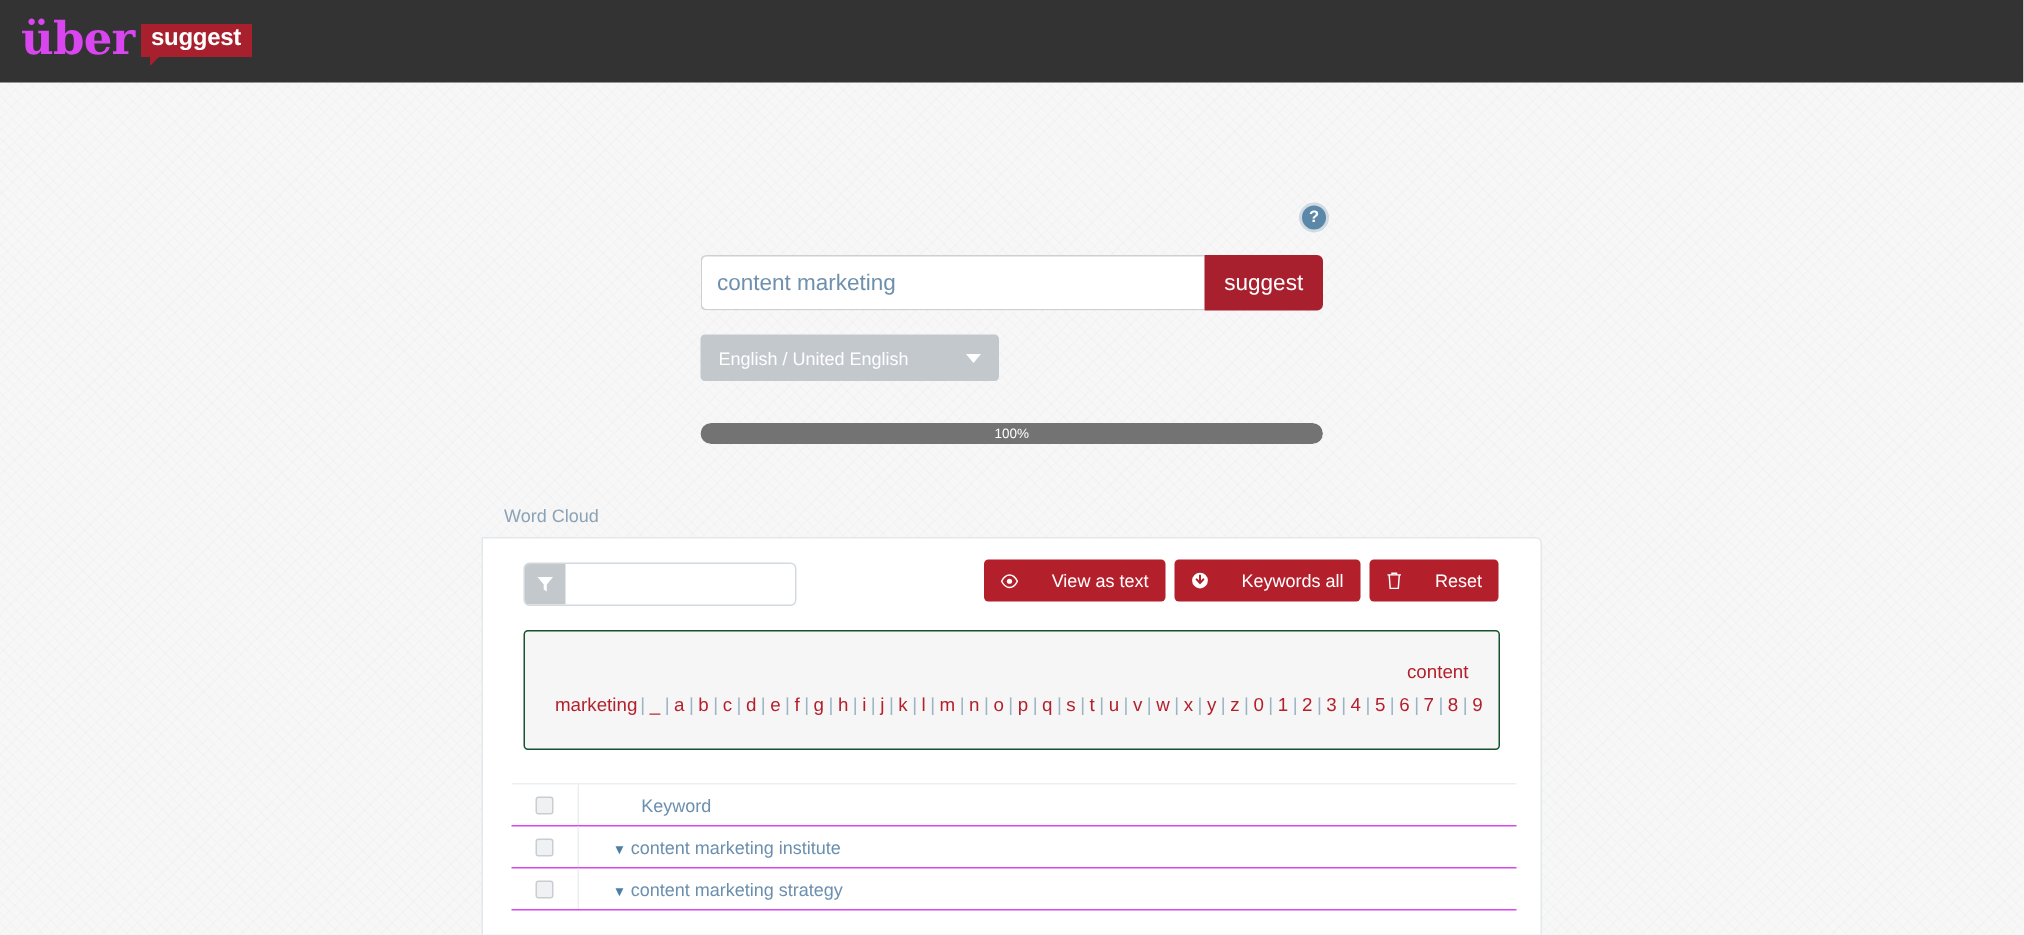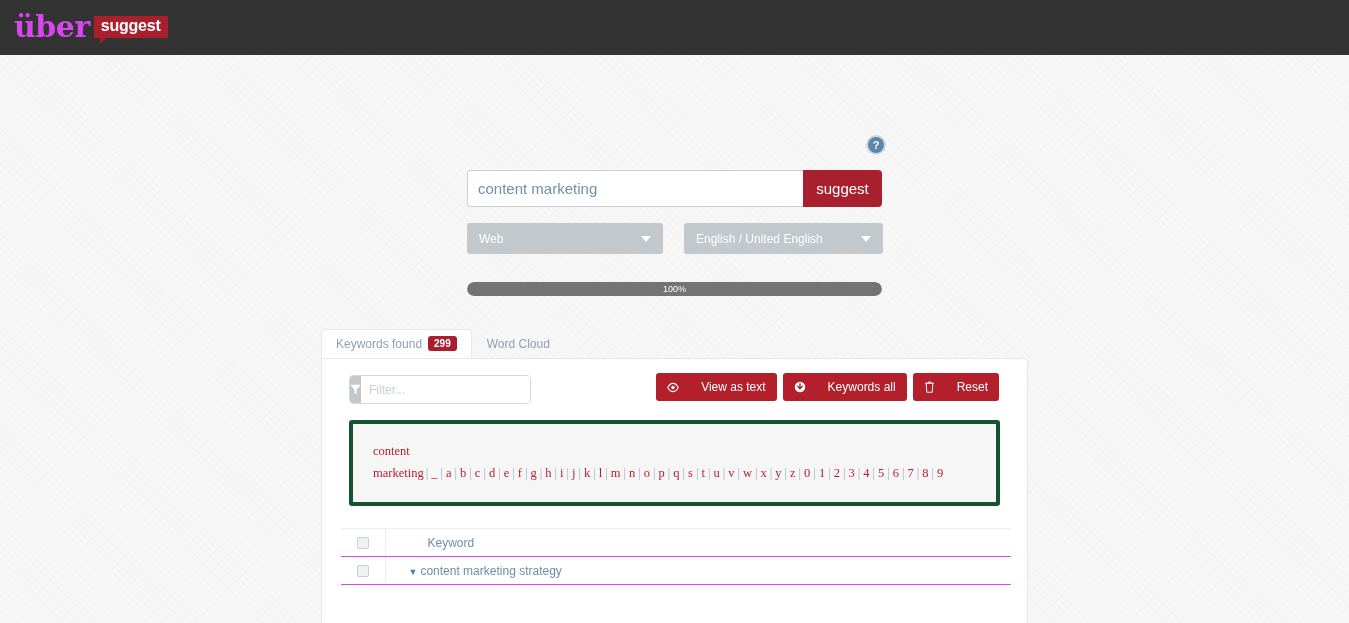--- a/index.html
+++ b/index.html
@@ -258,28 +258,27 @@
     gap: 22px;
     cursor: pointer;
     white-space: nowrap;
     font-family: "Liberation Sans", sans-serif;
   }
 
   
   .alpha-box {
     margin: 5px 27px 0 27px;
     background: #f6f6f6;
-    border: 4px solid #14532d;
+    border: 1px solid #14532d;
     border-radius: 3px;
     padding: 16px 20px 18px 20px;
-    text-align: left;
+    text-align: right;
     font-size: 12.5px;
     line-height: 22px;
     color: #b41f2c;
-    font-family: Liberation Serif, serif;
   }
   .alpha-box .kw { margin-right: 2px; }
   .alpha-link { color: #b41f2c; text-decoration: none; cursor: pointer; padding: 0 3px; }
   .sep { color: #9bb3c6; }
 
   
   .kwtable {
     margin: 22px 19px 0 19px;
     width: 670px;
     border-collapse: collapse;
@@ -330,54 +329,45 @@
 <div class="content">
 
   <div class="help-icon">?</div>
 
   <div class="searchrow">
     <input class="search-input" type="text" value="content marketing" style="">
     <button class="suggest-btn">suggest</button>
   </div>
 
   <div class="selects">
-    <div class="sel sel-web">
-      <span>Web</span>
-      <span class="caret"></span>
-    </div>
     <div class="sel sel-lang">
       <span>English / United English</span>
       <span class="caret"></span>
     </div>
   </div>
 
   <div class="progress-outer">
     <div class="progress-bar">100%</div>
   </div>
 
   <div class="tabs">
-    <div class="tab active">
-      <span>Keywords found</span>
-      <span class="badge">299</span>
-    </div>
     <div class="tab">
       <span>Word Cloud</span>
     </div>
   </div>
 
   <div class="panel">
 
     <div class="toolbar">
       <div class="filter-group">
         <div class="filter-addon">
           <svg width="11" height="11" viewBox="0 0 16 16" aria-hidden="true">
             <path d="M0.5 1 L15.5 1 L9.5 8.2 L9.5 15 L6.5 13 L6.5 8.2 Z" fill="#ffffff"></path>
           </svg>
         </div>
-        <input class="filter-input" type="text" placeholder="Filter..." style="">
       </div>
 
       <div class="btn-group">
         <button class="rbtn">
           <svg width="12" height="11" viewBox="0 0 16 12" aria-hidden="true">
             <path d="M8 0.5C3.8 0.5 1 6 1 6s2.8 5.5 7 5.5S15 6 15 6 12.2 0.5 8 0.5z" fill="none" stroke="#ffffff" stroke-width="1.4"></path>
             <circle cx="8" cy="6" r="2.3" fill="#ffffff"></circle>
           </svg>
           <span>View as text</span>
         </button>
@@ -406,19 +396,23 @@
         <tr>
           <th class="col-check">
             <span class="cb"></span>
           </th>
           <th class="th-keyword">Keyword</th>
         </tr>
       </thead>
       <tbody id="kw-body">
           <tr>
             <td class="col-check"><span class="cb"></span></td>
+            <td class="kwcell"><span class="tri">▼</span><span class="kwtext">content marketing institute</span></td>
+          </tr>
+          <tr>
+            <td class="col-check"><span class="cb"></span></td>
             <td class="kwcell"><span class="tri">▼</span><span class="kwtext">content marketing strategy</span></td>
           </tr>
         </tbody>
     </table>
 
   </div>
 </div>
 
 </body></html>

